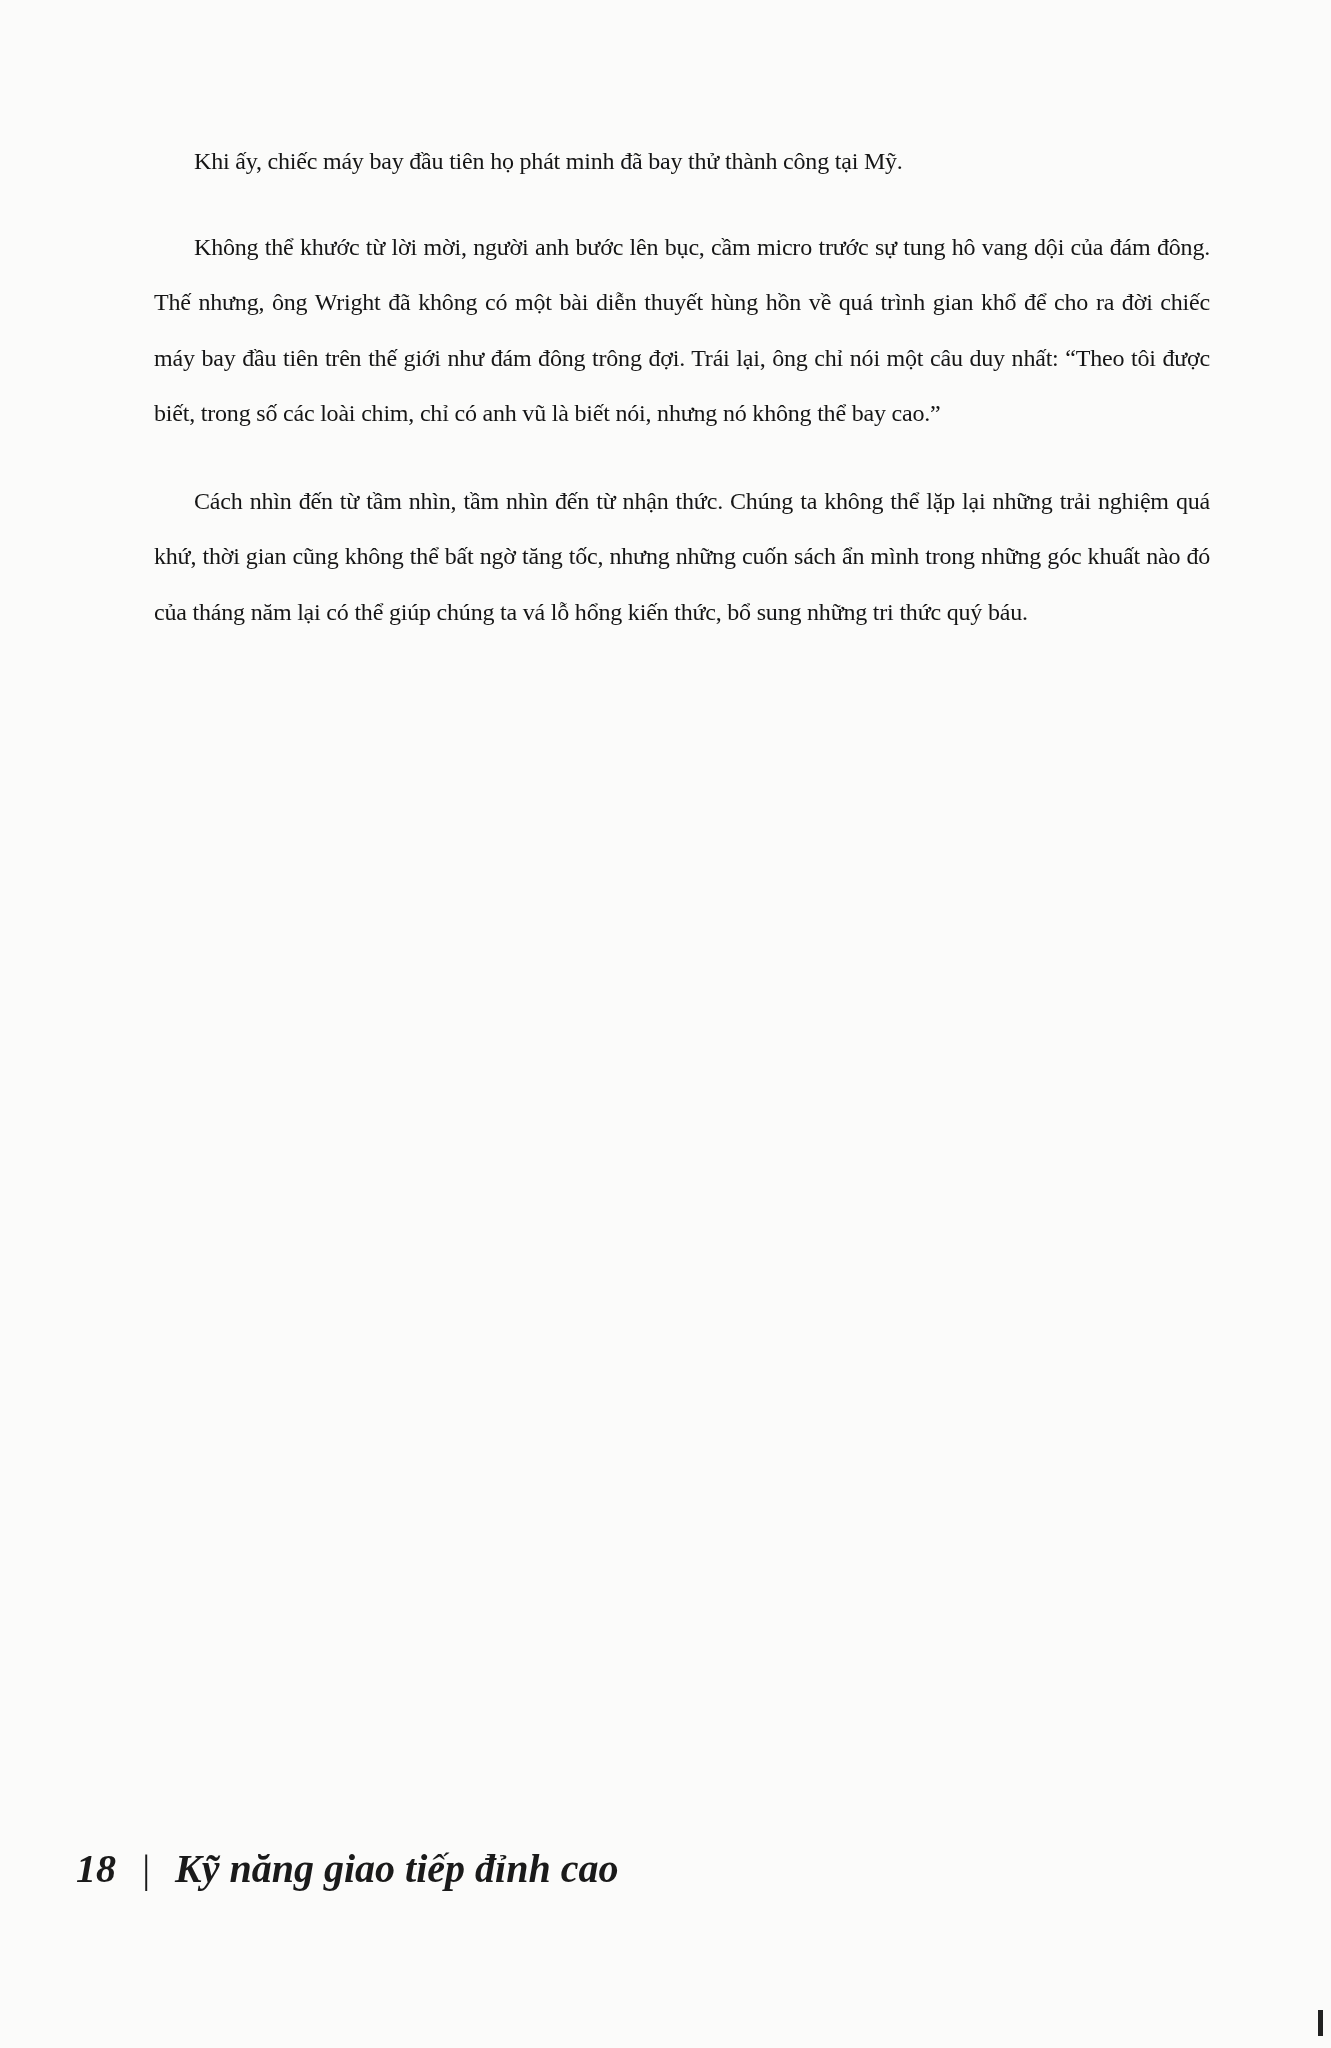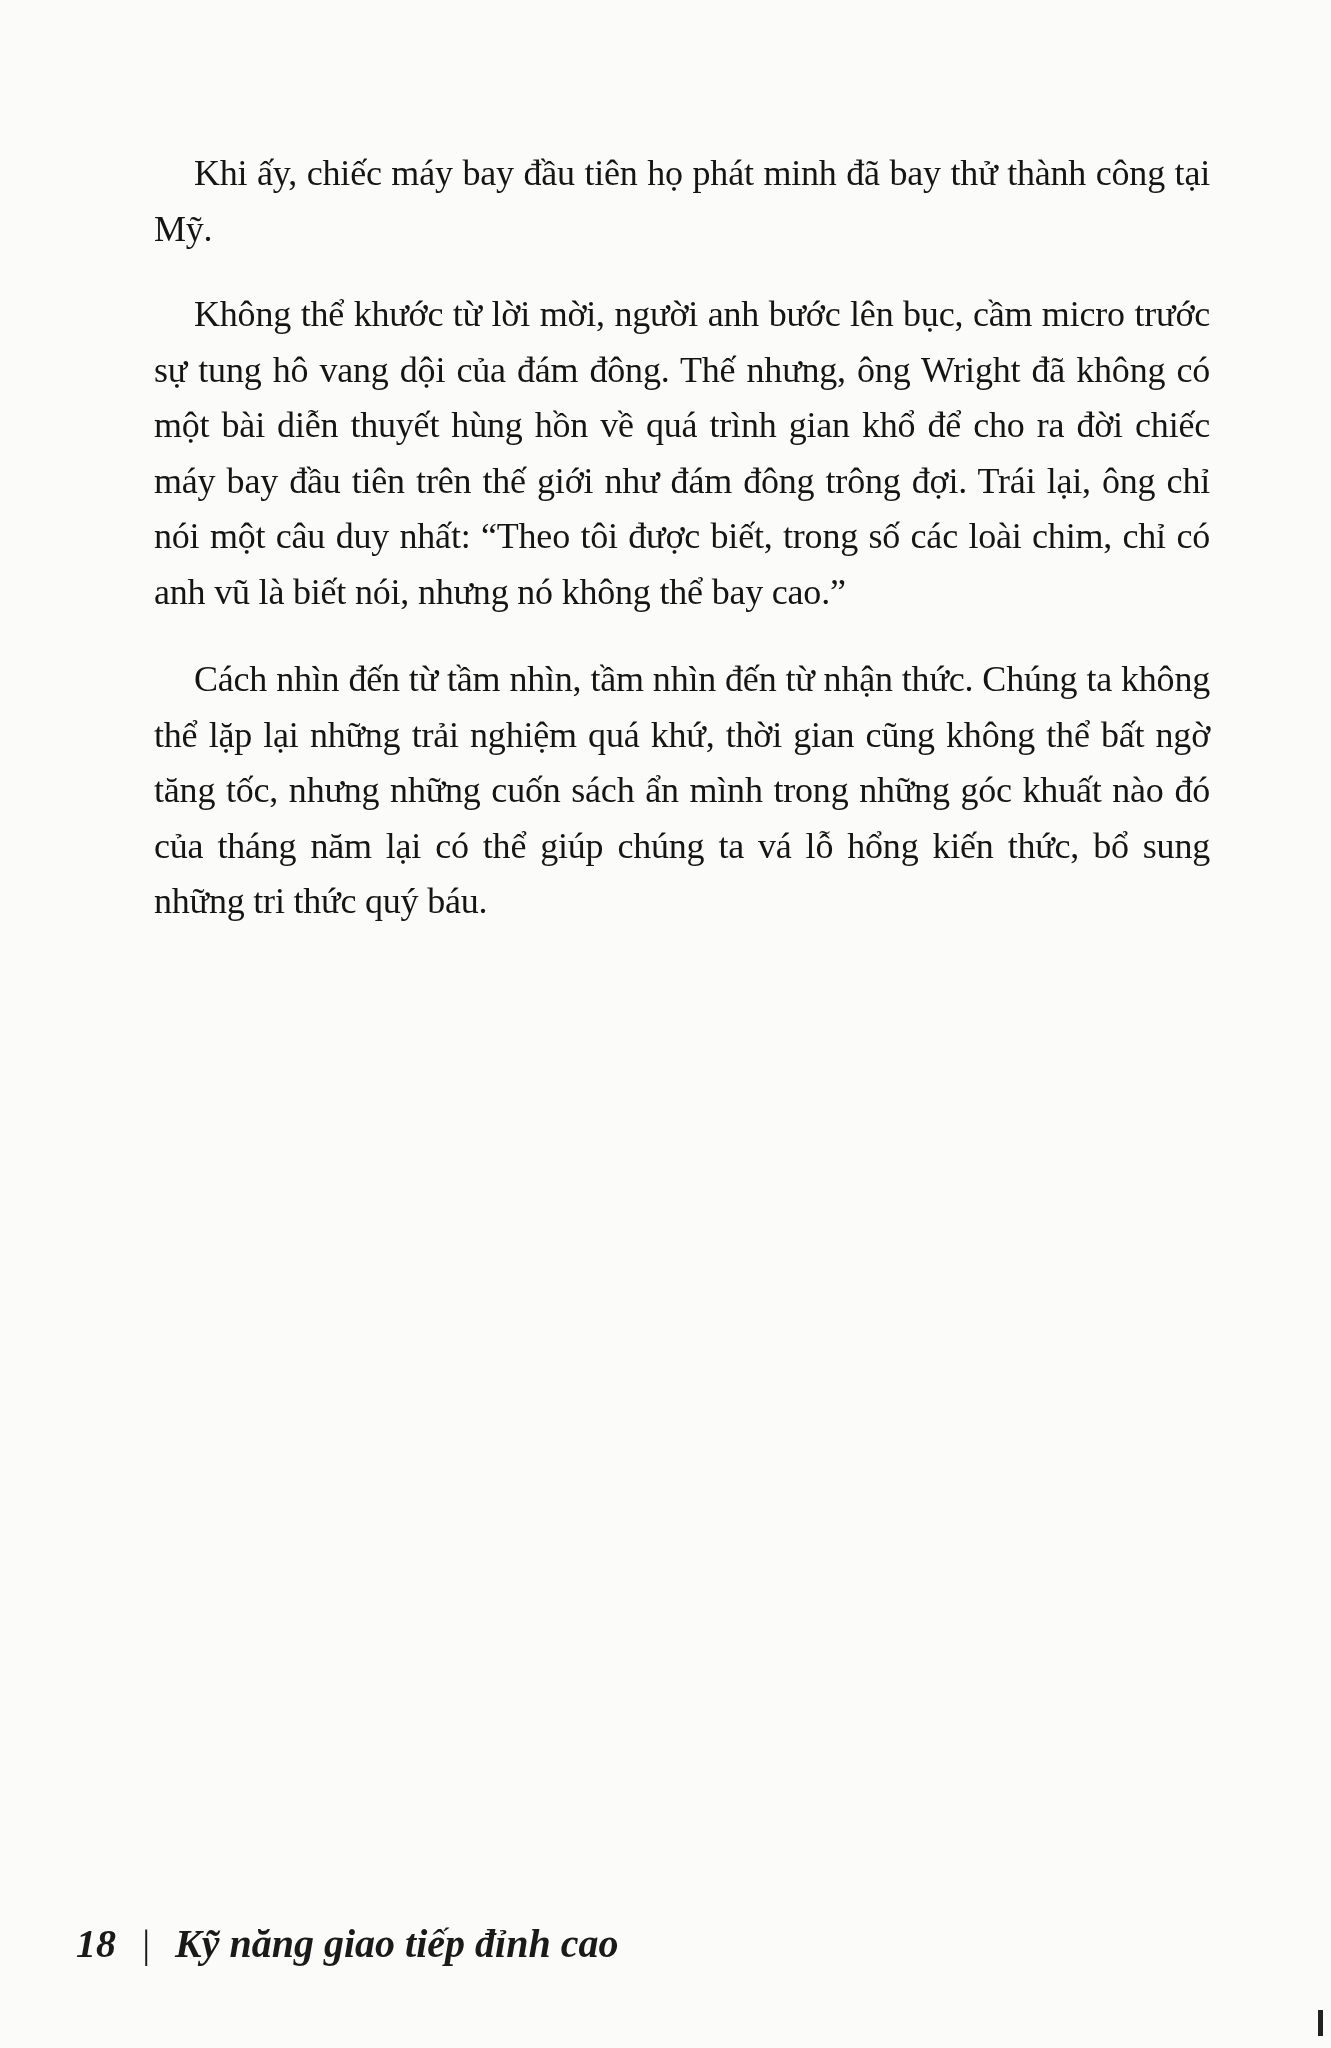--- a/index.html
+++ b/index.html
@@ -9,31 +9,31 @@
     position: relative; overflow: hidden;
     font-family: "Liberation Serif", "DejaVu Serif", serif;
     color: #151515;
   }
   .page-text {
     position: absolute;
     left: 154px; top: 130px;
     width: 1056px;
   }
   .para {
-    margin: 16px 0 32px 0;
-    font-size: 36px;
+    margin: 4px 0 32px 0;
+    font-size: 24px;
     line-height: 55.5px;
     text-align: justify;
     text-indent: 40px;
     letter-spacing: -0.2px;
   }
   .para.first { margin-bottom: 30px; }
   .footer {
     position: absolute;
-    left: 76px; top: 1920px;
+    left: 76px; top: 1845px;
     font-style: italic;
     font-weight: bold;
     font-size: 40px;
     color: #1a1a1a;
     white-space: nowrap;
   }
   .footer .sep { margin: 0 14px; font-weight: normal; }
   .edge-mark {
     position: absolute; right: 8px; top: 2010px;
     width: 5px; height: 26px; background: #222;

